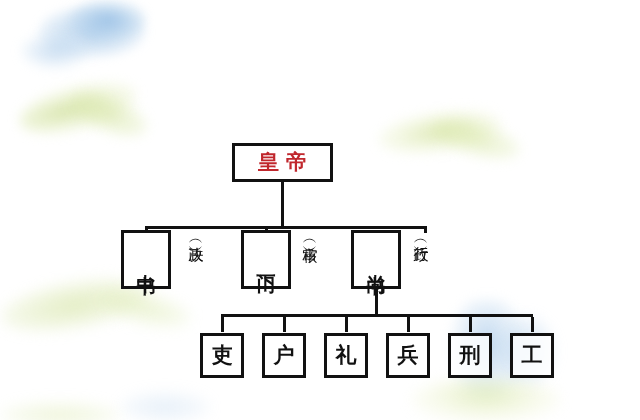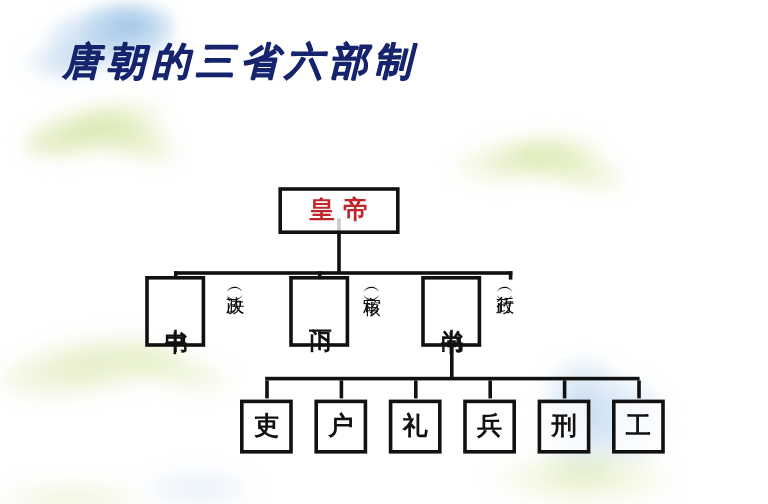--- a/index.html
+++ b/index.html
@@ -138,21 +138,20 @@
     font-weight: bold;
     color: #111111;
     line-height: 1.05;
   }
   #node-emperor {
     left: 232px; top: 143px; width: 101px; height: 39px;
     font-size: 21px;
     letter-spacing: 7px;
     text-indent: 7px;
     color: #c0272d;
-    margin-top: 13px;
   }
   .node-mid {
     width: 50px; height: 59px;
     font-size: 19px;
     writing-mode: vertical-rl;
     text-orientation: upright;
     letter-spacing: 2px;
   }
   #node-zhongshu { left: 121px; top: 230px; }
   #node-menxia   { left: 241px; top: 230px; }
@@ -192,21 +191,20 @@
   <div class="deco" id="leaf-c"></div>
   <div class="deco" id="leaf-d"></div>
   <div class="deco" id="leaf-e"></div>
   <div class="deco" id="leaf-f"></div>
   <div class="deco" id="cloud-d"></div>
   <div class="deco" id="cloud-e"></div>
   <div class="deco" id="leaf-g"></div>
   <div class="deco" id="leaf-h"></div>
   <div class="deco" id="cloud-f"></div>
 
-  <div id="page-title">唐朝的三省六部制</div>
 
   <div class="line v" style="left:281px; top:182px; height:46px;"></div>
   <div class="line h" style="left:145px; top:226px; width:282px;"></div>
   <div class="line v" style="left:145px; top:226px; height:7px;"></div>
   <div class="line v" style="left:265px; top:226px; height:7px;"></div>
   <div class="line v" style="left:424px; top:226px; height:7px;"></div>
 
   <div class="line v" style="left:375px; top:288px; height:28px;"></div>
   <div class="line h" style="left:221px; top:314px; width:312px;"></div>
   <div class="line v tick" style="left:221px; top:317px; height:15px;"></div>

